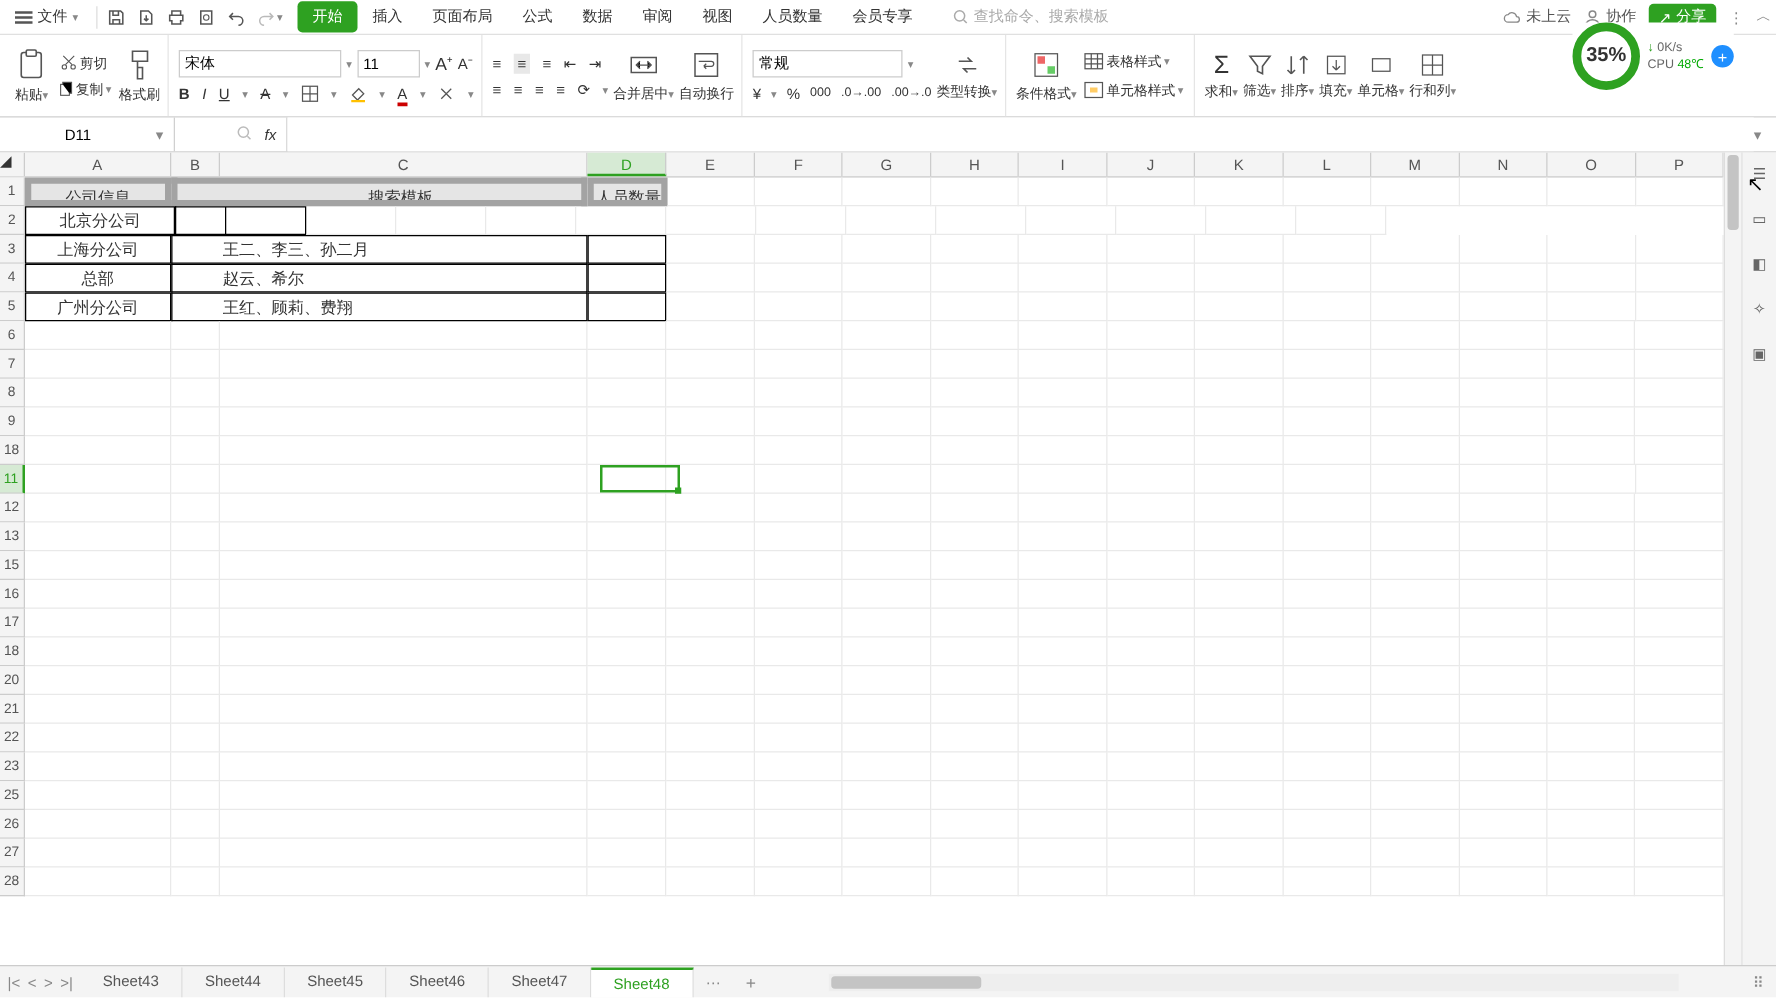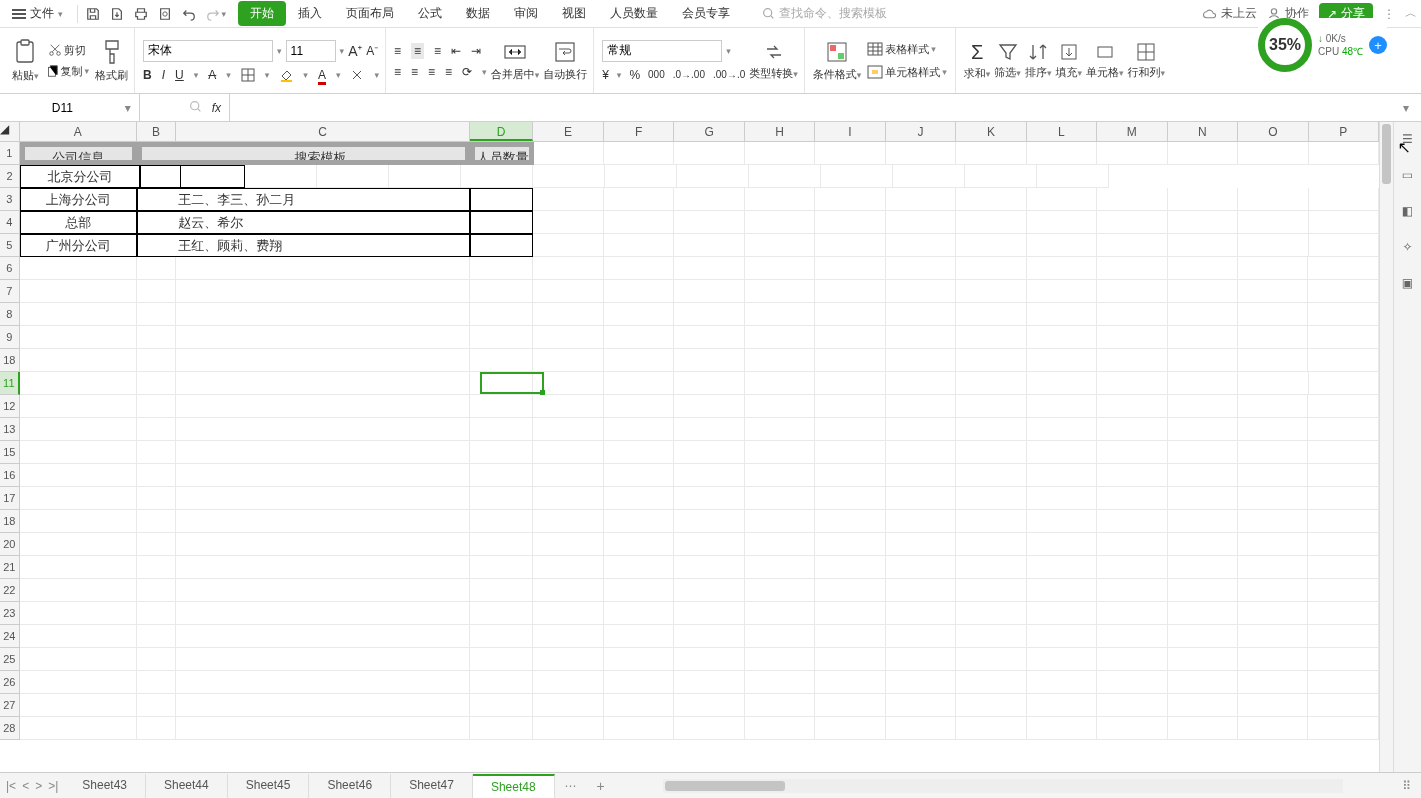--- a/index.html
+++ b/index.html
@@ -815,39 +815,20 @@
           <div class="cell" style="width: 72px;"></div>
           <div class="cell" style="width: 72px;"></div>
           <div class="cell" style="width: 72px;"></div>
           <div class="cell" style="width: 72px;"></div>
           <div class="cell" style="width: 72px;"></div>
           <div class="cell" style="width: 72px;"></div>
           <div class="cell" style="width: 72px;"></div>
           <div class="cell" style="width: 72px;"></div>
         </div>
         <div class="row">
-          <div class="rh">24</div>
-          <div class="cell" style="width: 120px;"></div>
-          <div class="cell" style="width: 40px;"></div>
-          <div class="cell" style="width: 300px;"></div>
-          <div class="cell" style="width: 65px;"></div>
-          <div class="cell" style="width: 72px;"></div>
-          <div class="cell" style="width: 72px;"></div>
-          <div class="cell" style="width: 72px;"></div>
-          <div class="cell" style="width: 72px;"></div>
-          <div class="cell" style="width: 72px;"></div>
-          <div class="cell" style="width: 72px;"></div>
-          <div class="cell" style="width: 72px;"></div>
-          <div class="cell" style="width: 72px;"></div>
-          <div class="cell" style="width: 72px;"></div>
-          <div class="cell" style="width: 72px;"></div>
-          <div class="cell" style="width: 72px;"></div>
-          <div class="cell" style="width: 72px;"></div>
-        </div>
-        <div class="row">
           <div class="rh">25</div>
           <div class="cell" style="width: 120px;"></div>
           <div class="cell" style="width: 40px;"></div>
           <div class="cell" style="width: 300px;"></div>
           <div class="cell" style="width: 65px;"></div>
           <div class="cell" style="width: 72px;"></div>
           <div class="cell" style="width: 72px;"></div>
           <div class="cell" style="width: 72px;"></div>
           <div class="cell" style="width: 72px;"></div>
           <div class="cell" style="width: 72px;"></div>

